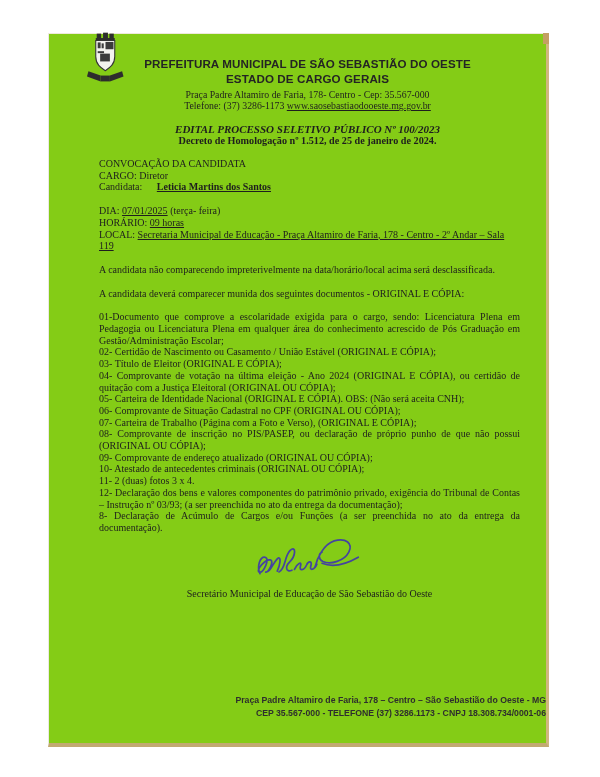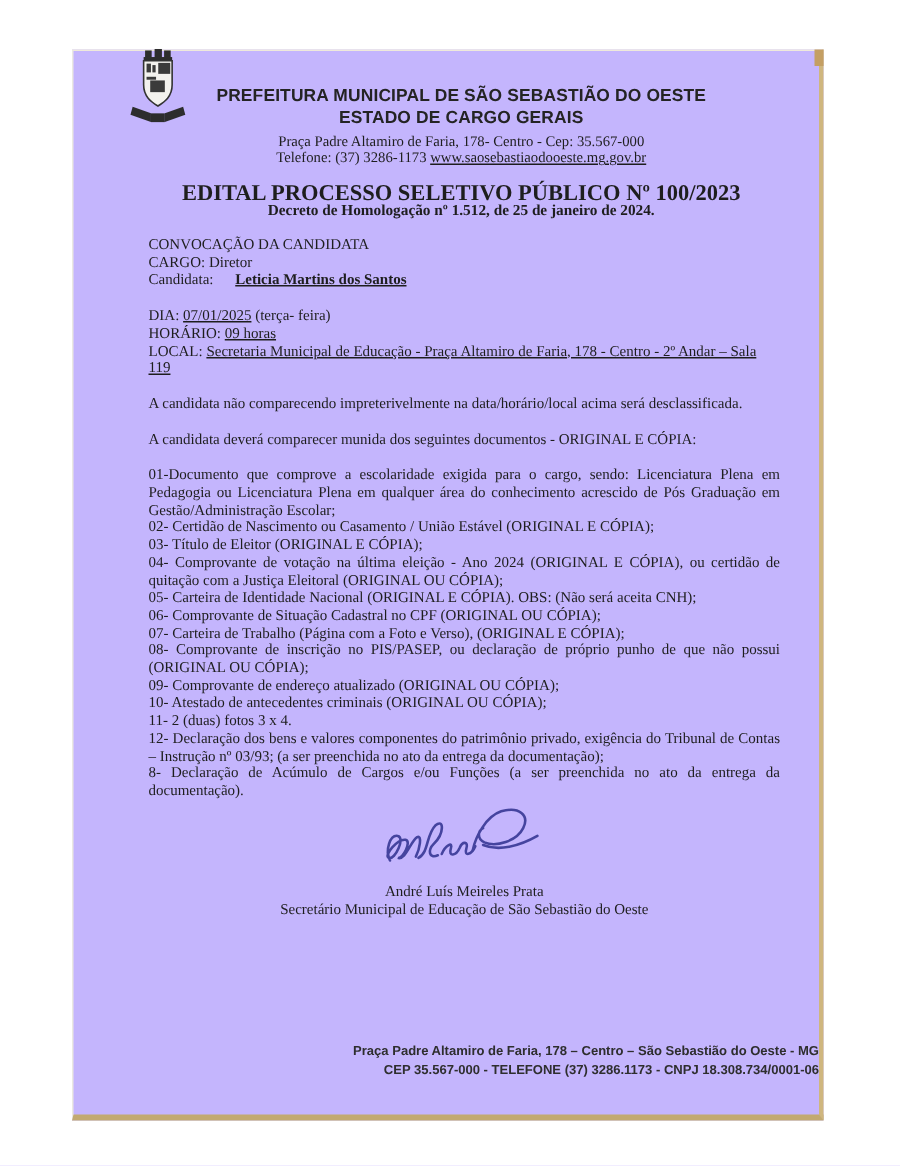--- a/index.html
+++ b/index.html
@@ -7,21 +7,21 @@
     width: 600px; height: 777px;
     background: #ffffff;
     font-family: "Liberation Serif", serif;
     color: #1e1e1e;
     overflow: hidden;
   }
   .page {
     position: absolute;
     left: 48px; top: 33px;
     width: 497px; height: 709px;
-    background: #c4b5fd;
+    background: #84cc16;
     border-top: 1px solid #efe9db;
     border-left: 1px solid #ebe9e3;
     border-right: 3px solid #cfb67e;
     border-bottom: 4px solid #c2a971;
   }
   .corner-square {
     position: absolute;
     top: -1px; right: -3px;
     width: 6px; height: 11px;
     background: #c49f63;
@@ -47,22 +47,23 @@
     margin: 0;
   }
   .addr {
     font-size: 9.8px; line-height: 11.3px; margin: 3px 0 0 0;
   }
   .phone { font-size: 9.8px; line-height: 11.3px; margin: 0; }
   .website { text-decoration: underline; }
   .edital {
     margin: 11px 0 0 0;
     font-weight: 700;
-    font-size: 15px;
+    font-size: 11px;
     line-height: 12px;
+    font-style: italic;
   }
   .edital-sub { margin: 0; font-weight: 700; font-size: 10.2px; line-height: 12px; }
   
   .main {
     position: absolute;
     left: 50px; right: 26px; top: 124px;
     font-size: 10px;
     line-height: 11.7px;
   }
   .main p { margin: 0; }
@@ -158,21 +159,20 @@
   <div class="sig-block">
     <svg class="sig-svg" viewBox="0 0 140 58" aria-hidden="true">
       <g fill="none" stroke="#45449f" stroke-width="2" stroke-linecap="round">
         <path d="M12 46 C8 38 12 26 18 27 C24 28 16 46 11 44 C7 42 18 29 24 30 C29 31 22 45 18 44 C24 46 28 31 33 28 C37 26 35 37 32 43"></path>
         <path d="M34 44 C42 40 40 26 47 19 C54 13 54 25 46 33 C41 38 42 45 49 42"></path>
         <path d="M52 41 C55 34 61 31 59 37 C57 43 63 43 66 36 C68 31 73 31 71 37 C69 43 75 42 78 35"></path>
         <path d="M76 38 C78 28 86 12 98 8 C112 4 120 11 115 21 C110 31 94 36 85 32 C79 29 80 23 84 21"></path>
         <path d="M84 34 C96 39 112 35 126 27"></path>
       </g>
     </svg>
-    <p class="sig-name">André Luís Meireles Prata</p>
     <p class="sig-role">Secretário Municipal de Educação de São Sebastião do Oeste</p>
   </div>
 
   <div class="footer">
     <p>Praça Padre Altamiro de Faria, 178 – Centro – São Sebastião do Oeste - MG</p>
     <p>CEP 35.567-000 - TELEFONE (37) 3286.1173 - CNPJ 18.308.734/0001-06</p>
   </div>
 </div>
 
 </body></html>

